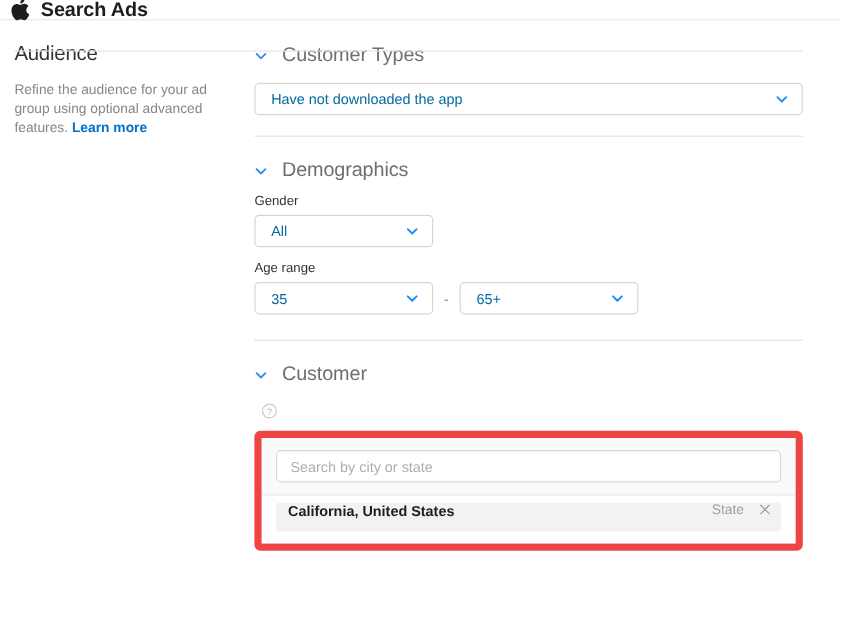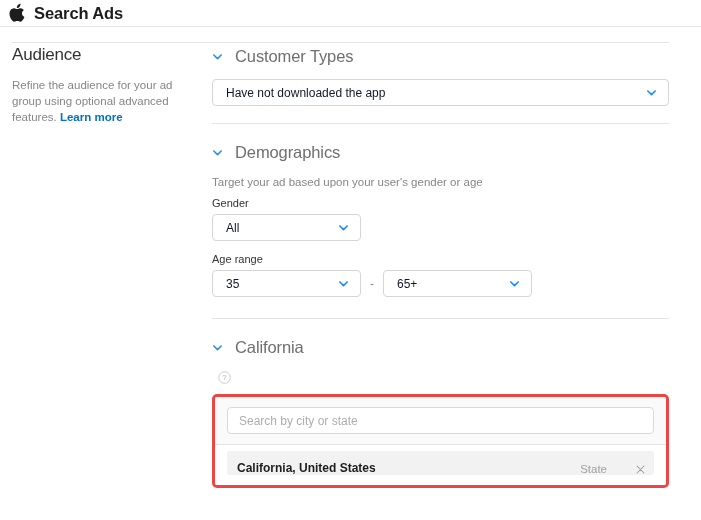--- a/index.html
+++ b/index.html
@@ -11,21 +11,21 @@
     height: 520px;
     background: #ffffff;
     font-family: "Liberation Sans", sans-serif;
     color: #333336;
     overflow: hidden;
     position: relative;
   }
 
   
   .app-header {
-    height: 27px;
+    height: 17px;
     display: flex;
     align-items: center;
     padding-left: 8px;
     box-sizing: border-box;
     background: #ffffff;
     border-bottom: 1px solid #e8e8e8;
   }
   .apple-logo {
     width: 17px;
     height: 20px;
@@ -144,21 +144,21 @@
     border: 1px solid #d6d6d6;
     border-radius: 4px;
     background: #ffffff;
     display: flex;
     align-items: center;
     box-sizing: border-box;
     cursor: pointer;
   }
   .select-value {
     font-size: 12px;
-    color: #0f172a;
+    color: #0369a1;
     padding-left: 13px;
     flex: 1 1 auto;
     white-space: nowrap;
     overflow: hidden;
   }
   .select-caret {
     width: 11px;
     height: 11px;
     margin-right: 11px;
     flex: 0 0 auto;
@@ -183,21 +183,21 @@
     height: 13px;
     margin-left: 6px;
     flex: 0 0 auto;
     display: block;
     cursor: pointer;
   }
 
   
   .loc-panel {
     margin-top: 10px;
-    border: 3px solid #ef4444;
+    border: 6px solid #ef4444;
     border-radius: 5px;
     overflow: hidden;
     background: #e5e5e5;
   }
   .loc-search-wrap {
     padding: 10px 12px;
     background: #fafafa;
     border-bottom: 1px solid #e4e4e4;
   }
   .loc-search {
@@ -214,27 +214,26 @@
     outline: none;
   }
   .loc-search::placeholder { color: #aeaeb2; }
 
   .loc-list {
     background: #ffffff;
     padding: 6px 12px 10px 12px;
   }
   .loc-item {
     display: flex;
-    align-items: flex-end;
+    align-items: flex-start;
     height: 24px;
     background: #f2f2f2;
     border-radius: 3px;
     padding: 0 8px 0 10px;
     box-sizing: border-box;
-    gap: 16px;
   }
   .loc-name {
     font-size: 12px;
     font-weight: bold;
     color: #1d1d1f;
     flex: 1 1 auto;
   }
   .loc-type {
     font-size: 11.5px;
     color: #a1a1a6;
@@ -291,21 +290,20 @@
     </div>
 
     <div class="section">
       <div class="section-head" style="margin-top:13px;">
         <svg class="caret" viewBox="0 0 12 12">
           <path d="M2 4.3 L6 8.3 L10 4.3" fill="none" stroke="#2f8fe8" stroke-width="1.7" stroke-linecap="round" stroke-linejoin="round"></path>
         </svg>
         <div class="section-title">Demographics</div>
       </div>
       <div class="section-body">
-        <div class="help-text">Target your ad based upon your user's gender or age</div>
 
         <div class="field-label">Gender</div>
         <div class="select select-sm">
           <span class="select-value">All</span>
           <svg class="select-caret" viewBox="0 0 12 12">
             <path d="M2 4.3 L6 8.3 L10 4.3" fill="none" stroke="#1a8cff" stroke-width="1.7" stroke-linecap="round" stroke-linejoin="round"></path>
           </svg>
         </div>
 
         <div class="field-label" style="margin-top:12px;">Age range</div>
@@ -326,21 +324,21 @@
         </div>
       </div>
       <div class="section-divider" style="margin-top:21px;"></div>
     </div>
 
     <div class="section">
       <div class="section-head" style="margin-top:13px;">
         <svg class="caret" viewBox="0 0 12 12">
           <path d="M2 4.3 L6 8.3 L10 4.3" fill="none" stroke="#2f8fe8" stroke-width="1.7" stroke-linecap="round" stroke-linejoin="round"></path>
         </svg>
-        <div class="section-title">California</div>
+        <div class="section-title">Customer</div>
       </div>
       <div class="section-body">
         <div class="help-text">
           <svg class="help-icon" viewBox="0 0 14 14">
             <circle cx="7" cy="7" r="6.2" fill="none" stroke="#c7c7cc" stroke-width="1"></circle>
             <text x="7" y="10.2" text-anchor="middle" font-family="Liberation Sans, sans-serif" font-size="8.5" fill="#b0b0b5">?</text>
           </svg>
         </div>
 
         <div class="loc-panel">

